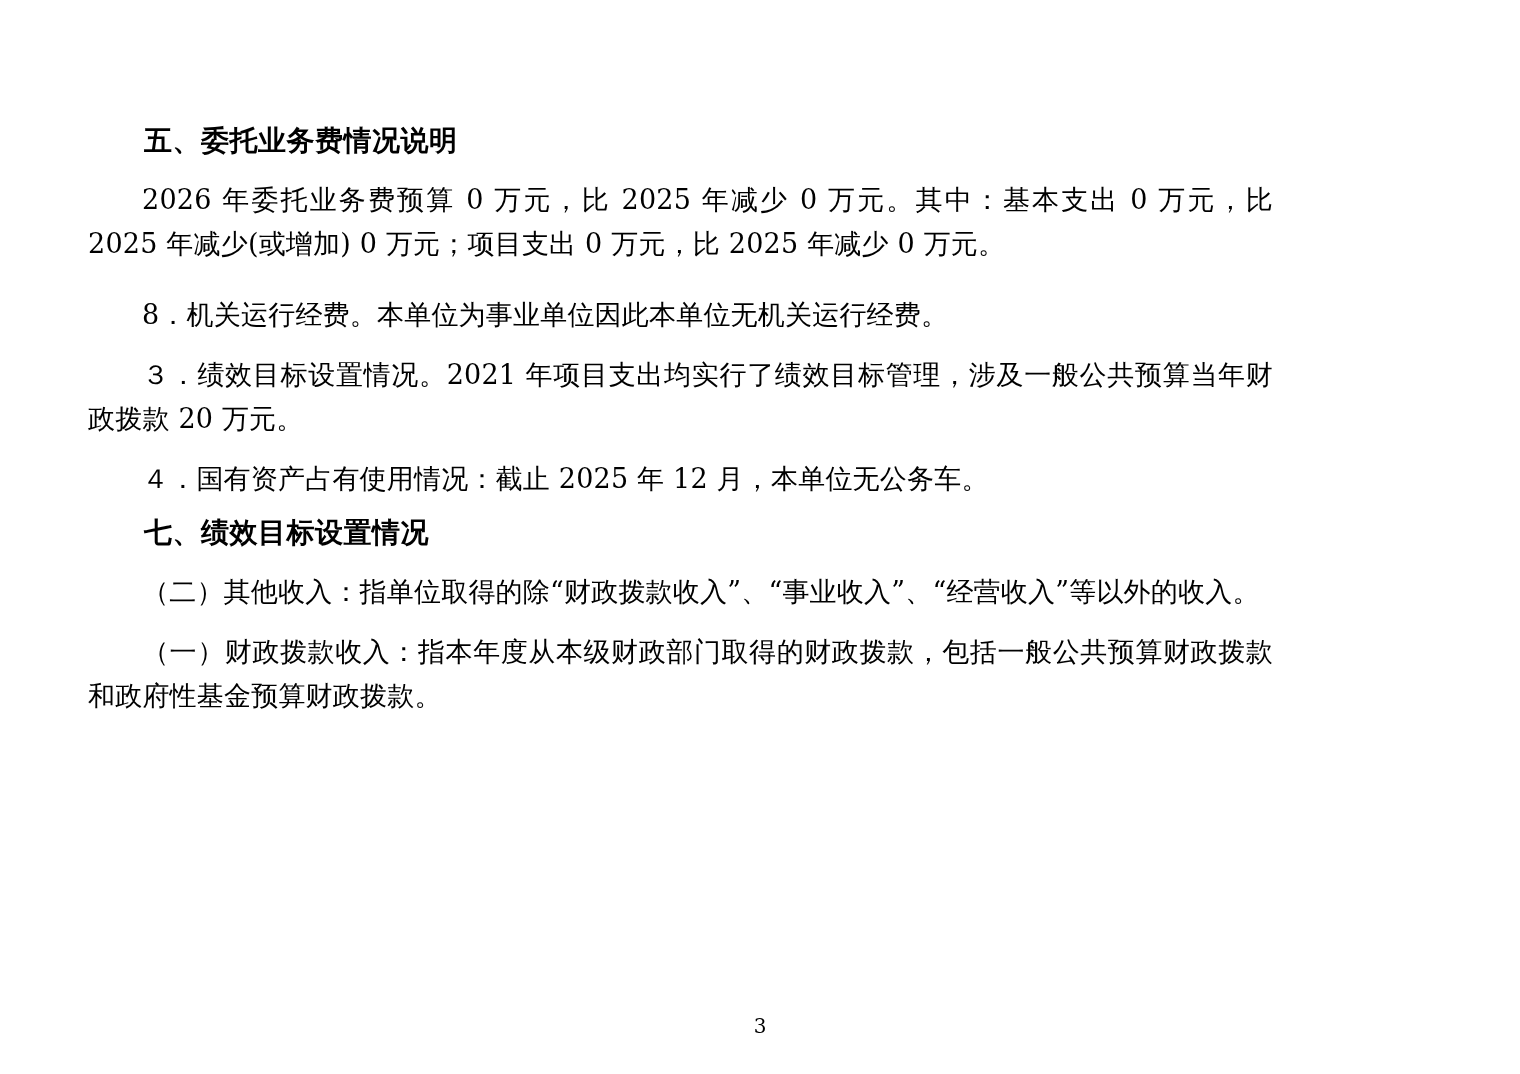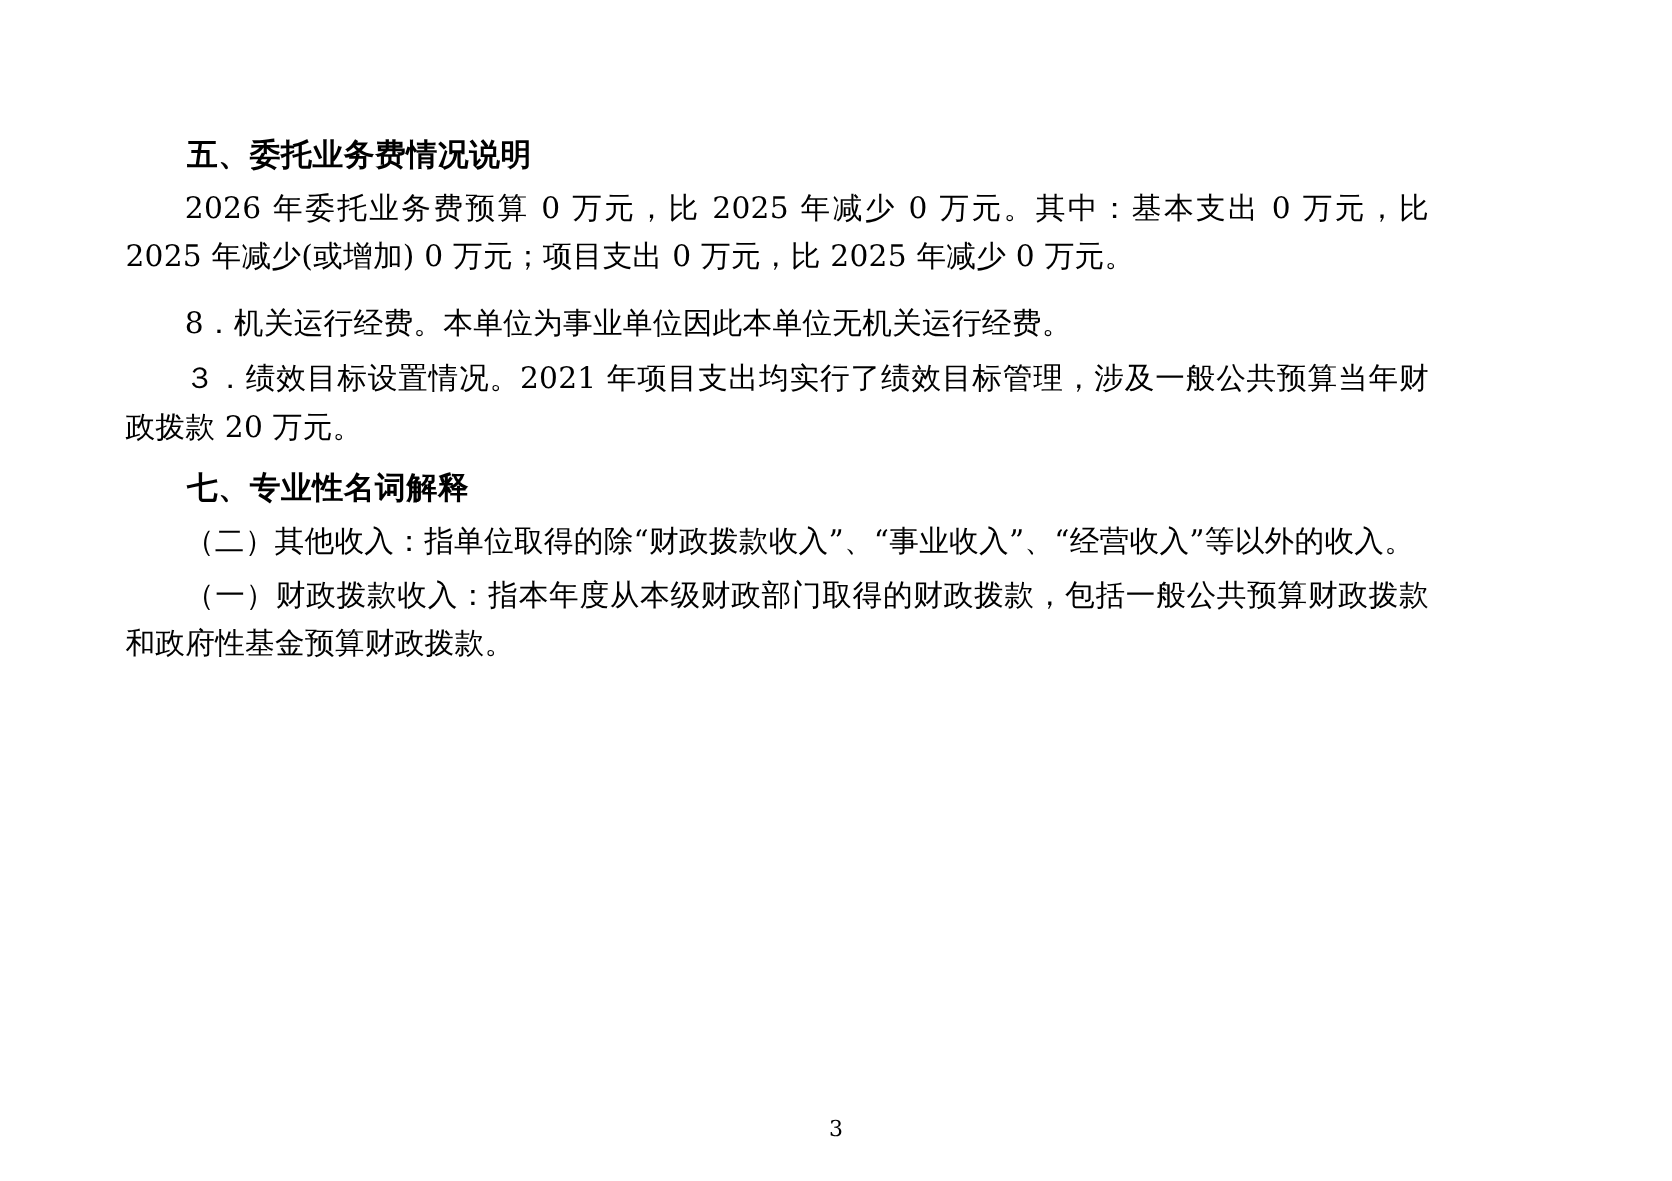--- a/index.html
+++ b/index.html
@@ -13,39 +13,39 @@
     font-family: "DejaVu Serif", "Liberation Serif", serif;
     color: #000000;
     position: relative;
     overflow: hidden;
   }
   .page {
     position: relative;
     width: 1520px;
     height: 1074px;
     box-sizing: border-box;
-    padding: 120px 140px 40px 114px;
+    padding: 120px 140px 40px 88px;
     border-radius: 14px;
   }
   .doc-body {
     width: 1185px;
   }
   h2.section-heading {
     font-family: "DejaVu Sans", "Liberation Sans", sans-serif;
     font-weight: bold;
     font-size: 28px;
     line-height: 1.5;
     margin: 0 0 6px 0;
     text-indent: 2em;
     letter-spacing: 0.5px;
   }
   p.para {
     font-size: 27px;
     line-height: 1.62;
-    margin: 6px 0 4px 0;
+    margin: 16px 0 4px 0;
     text-indent: 2em;
     text-align: justify;
     text-justify: inter-ideograph;
     letter-spacing: 0.2px;
   }
   .spacer-sm { height: 8px; }
   .page-number {
     position: absolute;
     bottom: 36px;
     left: 0;
@@ -61,23 +61,24 @@
 <div class="page">
   <div class="doc-body">
 
     <h2 class="section-heading">五、委托业务费情况说明</h2>
     <p class="para">2026 年委托业务费预算 0 万元，比 2025 年减少 0 万元。其中：基本支出 0 万元，比 2025 年减少(或增加)  0 万元；项目支出 0 万元，比 2025 年减少 0 万元。</p>
 
     <div class="spacer-sm"></div>
 
     <p class="para">8．机关运行经费。本单位为事业单位因此本单位无机关运行经费。</p>
     <p class="para">３．绩效目标设置情况。2021 年项目支出均实行了绩效目标管理，涉及一般公共预算当年财政拨款 20 万元。</p>
+    <p class="para">４．国有资产占有使用情况：截止 2025 年 12 月，本单位无公务车。</p>
 
     <div class="spacer-sm"></div>
 
-    <h2 class="section-heading">七、专业性名词解释</h2>
+    <h2 class="section-heading">七、绩效目标设置情况</h2>
     <p class="para">（二）其他收入：指单位取得的除“财政拨款收入”、“事业收入”、“经营收入”等以外的收入。</p>
     <p class="para">（一）财政拨款收入：指本年度从本级财政部门取得的财政拨款，包括一般公共预算财政拨款和政府性基金预算财政拨款。</p>
 
   </div>
 
   <div class="page-number">3</div>
 </div>
 
 </body></html>

